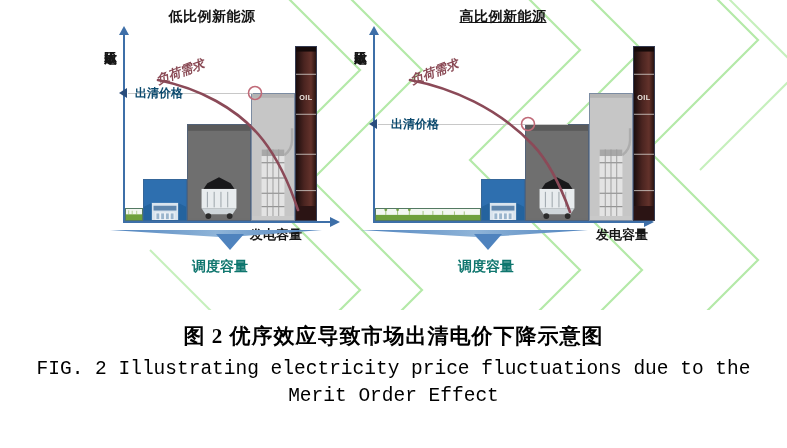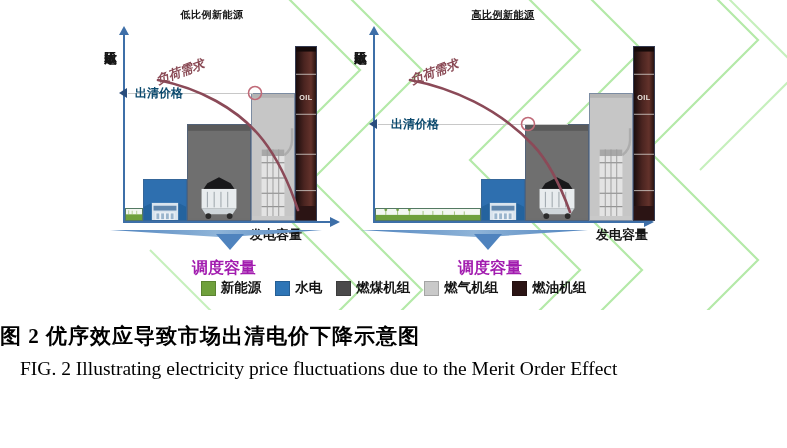--- a/index.html
+++ b/index.html
@@ -14,21 +14,21 @@
              overflow:hidden;pointer-events:none;z-index:0;}
 
   
   .figure{position:absolute;left:0;top:0;width:787px;height:312px;z-index:2;}
 
   .panel{position:absolute;top:0;height:312px;}
   .panel.left{left:88px;width:270px;}
   .panel.right{left:348px;width:320px;}
 
   .panel-title{position:absolute;top:8px;width:100%;text-align:center;
-               font-size:10px;font-weight:bold;color:#141414;
+               font-size:14px;font-weight:bold;color:#141414;
                letter-spacing:.5px;white-space:nowrap;}
   .panel.left .panel-title{left:24px;width:200px;}
   .panel.right .panel-title{left:40px;width:230px;text-decoration:underline;}
 
   
   .axis-y{position:absolute;background:#3E6FA8;width:2px;}
   .axis-x{position:absolute;background:#3E6FA8;height:2px;}
   .axis-arrow{position:absolute;width:0;height:0;}
   .axis-arrow.up{border-left:5px solid transparent;border-right:5px solid transparent;
                  border-bottom:9px solid #3E6FA8;}
@@ -58,37 +58,37 @@
 
   
   .demand{position:absolute;left:0;top:0;width:100%;height:100%;
           pointer-events:none;overflow:visible;}
   .demand-text{position:absolute;font-size:12.5px;font-weight:bold;
                color:#8a4a55;font-style:italic;white-space:nowrap;
                transform:rotate(-20deg);transform-origin:left bottom;}
 
   
   .disp-bracket{position:absolute;}
-  .disp-text{position:absolute;font-size:16px;color:#a21caf;font-weight:bold;
+  .disp-text{position:absolute;font-size:14px;color:#0f766e;font-weight:bold;
              white-space:nowrap;}
 
   
   .legend{position:absolute;left:0;top:276px;width:787px;height:24px;
           display:flex;justify-content:center;align-items:center;gap:14px;z-index:3;}
   .legend-item{display:flex;align-items:center;gap:5px;}
   .legend-swatch{width:15px;height:15px;display:inline-block;
                  border:1px solid rgba(0,0,0,.18);box-sizing:border-box;}
   .legend-label{font-size:13.5px;font-weight:bold;color:#141414;white-space:nowrap;}
 
   
-  .caption{position:absolute;left:0;top:322px;width:787px;z-index:3;}
+  .caption{position:absolute;left:0;top:322px;width:787px;text-align:center;z-index:3;}
   .cap-cn{font-family:"Liberation Serif","DejaVu Serif",serif;
           font-size:21px;font-weight:bold;color:#000;letter-spacing:1px;
           line-height:1.35;}
-  .cap-en{font-family:Liberation Serif, serif;
+  .cap-en{font-family:Liberation Mono, monospace;
           font-size:19.5px;color:#000;line-height:1.35;margin-top:6px;
           padding:0 20px;}
 </style>
 </head>
 <body>
 
 <div id="root">
 
   <div class="watermark">
     <svg width="787" height="310" viewBox="0 0 787 310">
@@ -370,41 +370,19 @@
             <stop offset="100%" stop-color="#4F83BE"></stop>
           </linearGradient>
         </defs>
         <path d="M 12 2 L 240 2 L 140 9 L 140 20 L 128 9 L 12 2 Z" fill="url(#dbl2)"></path>
         <path d="M 126 6 L 154 6 L 140 22 Z" fill="#4F83BE"></path>
       </svg>
       <div class="disp-text" style="left:110px;top:258px;">调度容量</div>
     </div>
   </div>
 
-  <div class="legend">
-    <div class="legend-item">
-      <span class="legend-swatch" style="background:#6FA03C"></span>
-      <span class="legend-label">新能源</span>
-    </div>
-    <div class="legend-item">
-      <span class="legend-swatch" style="background:#2E75B6"></span>
-      <span class="legend-label">水电</span>
-    </div>
-    <div class="legend-item">
-      <span class="legend-swatch" style="background:#4A4A4A"></span>
-      <span class="legend-label">燃煤机组</span>
-    </div>
-    <div class="legend-item">
-      <span class="legend-swatch" style="background:#C9C9C9"></span>
-      <span class="legend-label">燃气机组</span>
-    </div>
-    <div class="legend-item">
-      <span class="legend-swatch" style="background:#2B1414"></span>
-      <span class="legend-label">燃油机组</span>
-    </div>
-  </div>
 
   <div class="caption">
     <div class="cap-cn">图 2  优序效应导致市场出清电价下降示意图</div>
     <div class="cap-en">FIG. 2 Illustrating electricity price fluctuations due to the Merit Order Effect</div>
   </div>
 
 </div>
 
 </body></html>

